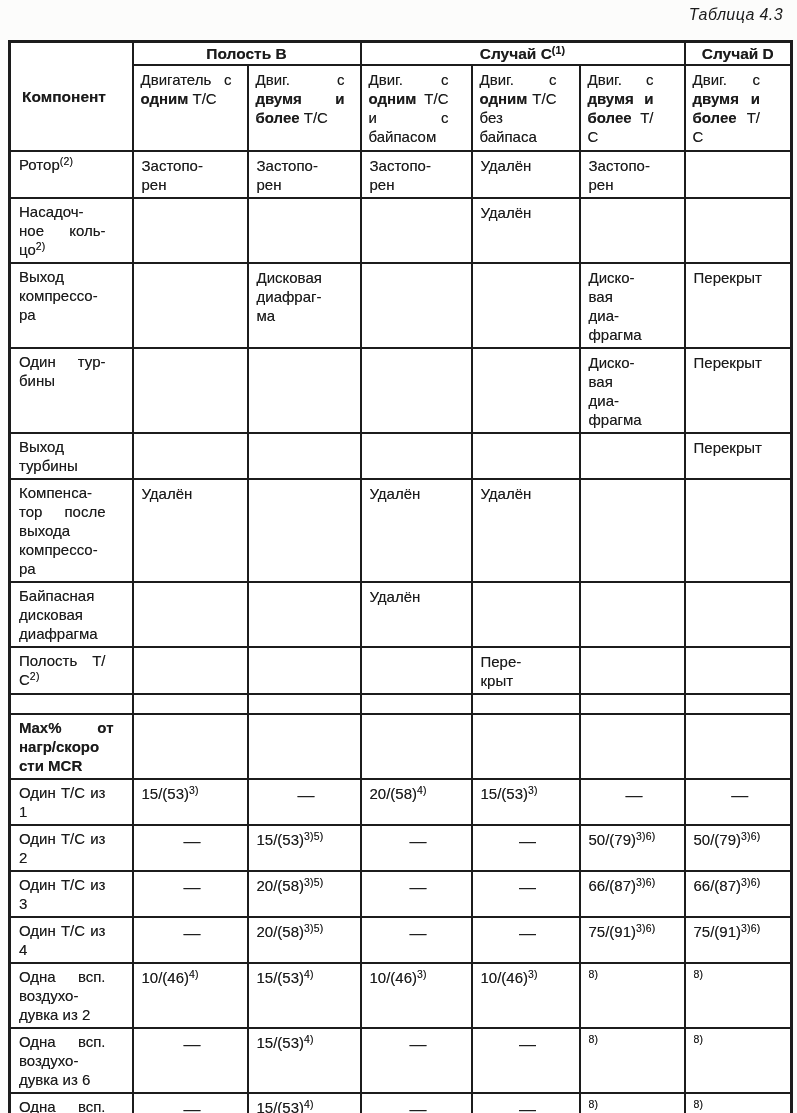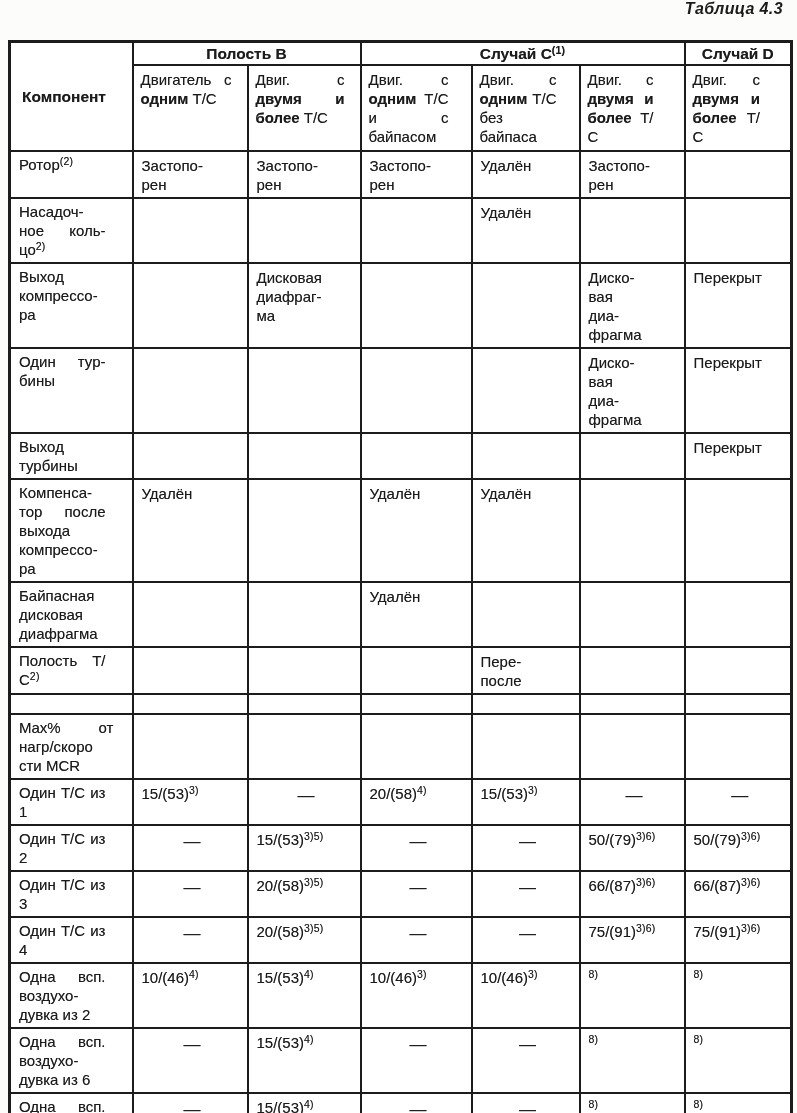--- a/index.html
+++ b/index.html
@@ -5,24 +5,23 @@
   * { box-sizing: border-box; margin: 0; padding: 0; }
   html, body {
     width: 797px; height: 1113px;
     background: #fcfcfb;
     font-family: "Liberation Sans", "DejaVu Sans", sans-serif;
     color: var(--ink, #1b1b1b);
     overflow: hidden;
   }
   .page { position: relative; width: 797px; height: 1113px; }
   .page-title {
-    position: absolute; top: 0; right: 14px;
+    position: absolute; top: 6px; right: 14px;
     font-style: italic; font-size: 16px; letter-spacing: 0.4px;
     color: var(--ink, #1b1b1b);
-    font-weight: bold;
   }
   table.main {
     position: absolute; top: 40px; left: 8px;
     border-collapse: collapse; table-layout: fixed;
     width: 782px;
     border: 3px solid var(--border, #161616);
     background: var(--paper, #ffffff);
   }
   th, td {
     border: 2px solid var(--border, #1f1f1f);
@@ -43,21 +42,21 @@
     padding: 1px 4px;
   }
   th.sub {
     font-weight: normal; text-align: justify;
     padding: 4px 15px 4px 7px;
   }
   th.sub.mid    { padding-right: 22px; }
   th.sub.narrow { padding-right: 30px; }
   th.sub b { font-weight: bold; }
   td.comp { text-align: justify; padding: 3px 26px 3px 8px; }
-  td.comp.bold { font-weight: normal; padding-right: 18px; }
+  td.comp.bold { font-weight: bold; padding-right: 18px; }
   td.cell { padding: 4px 4px 3px 8px; white-space: pre-line; }
   td.cell.dash { text-align: center; white-space: normal; font-size: 17px; padding-top: 6px; }
   sup { font-size: 10.5px; line-height: 0; vertical-align: 5px; letter-spacing: 0.2px; }
 </style>
 </head>
 <body>
 
 <div class="page">
   <div class="page-title">Таблица 4.3</div>
 
@@ -162,21 +161,21 @@
           <td class="cell"><span></span></td>
           <td class="cell"><span></span></td>
           <td class="cell"><span></span></td>
         </tr>
         <tr style="height: 41px;">
           <td class="comp"><span>Полость Т/С</span><sup>2)</sup></td>
           <td class="cell"><span></span></td>
           <td class="cell"><span></span></td>
           <td class="cell"><span></span></td>
           <td class="cell"><span>Пере-
-после</span></td>
+крыт</span></td>
           <td class="cell"><span></span></td>
           <td class="cell"><span></span></td>
         </tr>
         <tr style="height: 20px;">
           <td class="comp"><span></span></td>
           <td class="cell"><span></span></td>
           <td class="cell"><span></span></td>
           <td class="cell"><span></span></td>
           <td class="cell"><span></span></td>
           <td class="cell"><span></span></td>

